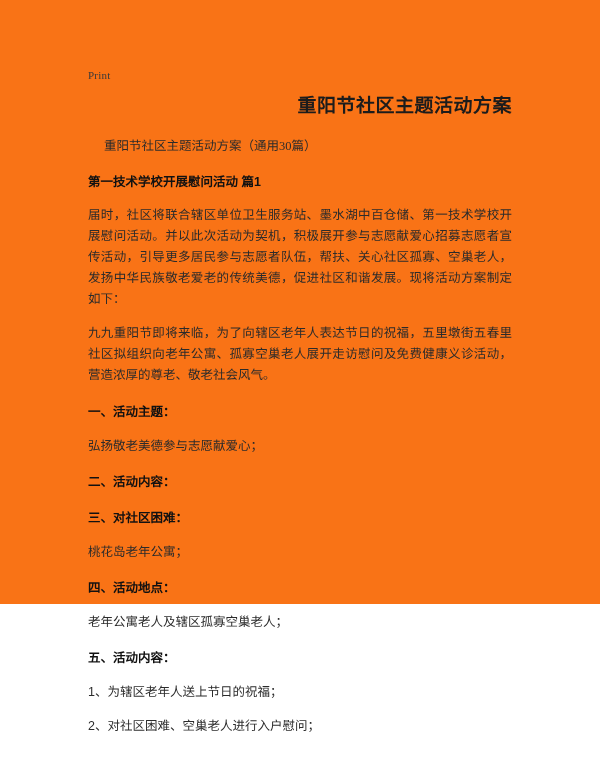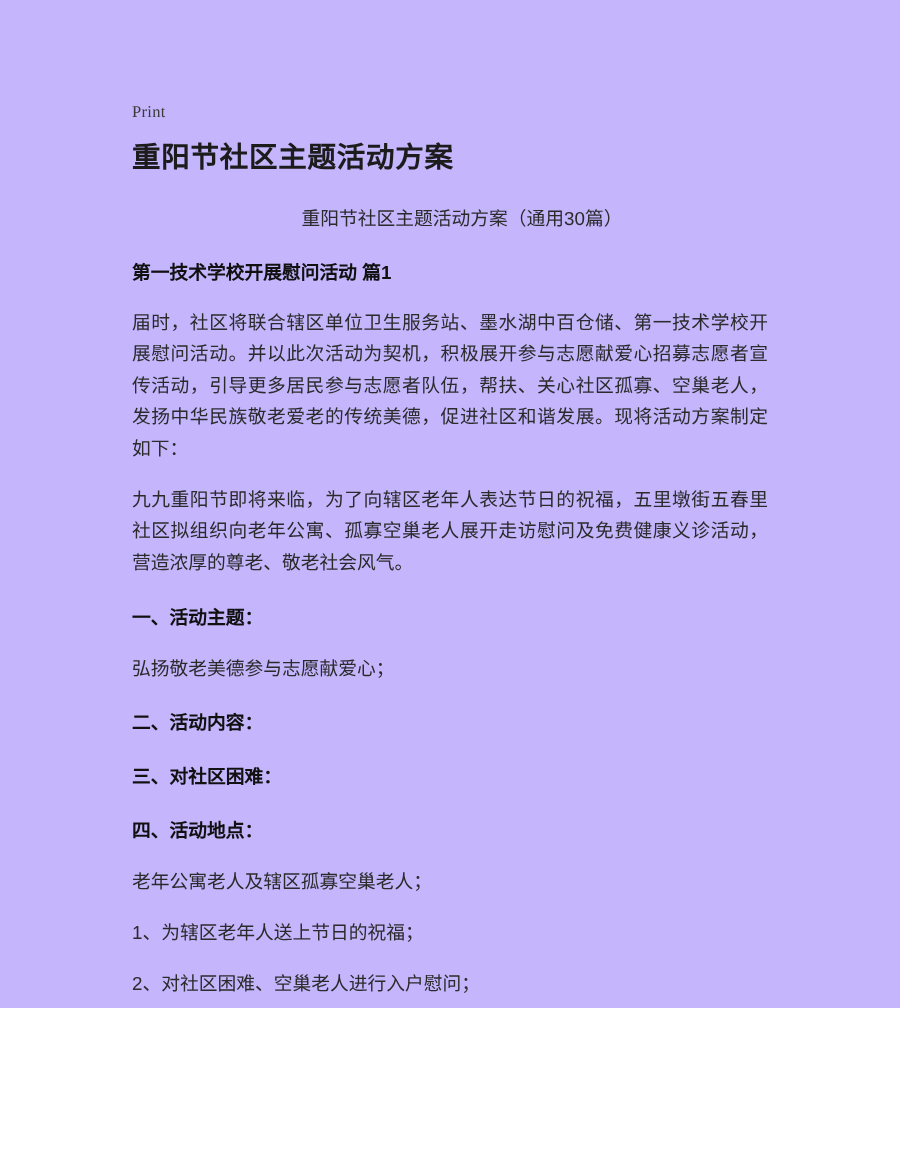--- a/index.html
+++ b/index.html
@@ -13,22 +13,22 @@
     height: 776px;
     overflow: hidden;
     font-family: "Liberation Serif", "DejaVu Serif", serif;
     color: #2b2b2b;
     -webkit-font-smoothing: antialiased;
   }
 
   .page {
     position: relative;
     width: 600px;
-    height: 672px;
-    background: #c4b5fd;
+    height: 604px;
+    background: #f97316;
     box-sizing: border-box;
   }
 
   
   .print-bar {
     position: absolute;
     top: 66px;
     left: 88px;
     line-height: 1;
   }
@@ -49,33 +49,32 @@
     left: 88px;
     width: 424px;
   }
 
   .doc-title {
     margin: 0 0 0 0;
     padding: 0;
     font-family: "Liberation Sans", "DejaVu Sans", sans-serif;
     font-size: 19px;
     font-weight: bold;
-    text-align: left;
+    text-align: right;
     color: #1c1c1c;
     line-height: 28px;
     letter-spacing: 0.5px;
   }
 
   .subtitle {
     margin: 16px 0 0 16px;
-    font-family: Liberation Sans, sans-serif;
+    font-family: Liberation Serif, serif;
     font-size: 12.5px;
     line-height: 20px;
     color: #2b2b2b;
-    text-align: center;
   }
 
   .section-heading {
     margin: 16px 0 0 0;
     font-family: "Liberation Sans", "DejaVu Sans", sans-serif;
     font-size: 12.5px;
     font-weight: bold;
     line-height: 20px;
     color: #111111;
   }
@@ -135,22 +134,24 @@
     <p class="para">届时，社区将联合辖区单位卫生服务站、墨水湖中百仓储、第一技术学校开展慰问活动。并以此次活动为契机，积极展开参与志愿献爱心招募志愿者宣传活动，引导更多居民参与志愿者队伍，帮扶、关心社区孤寡、空巢老人，发扬中华民族敬老爱老的传统美德，促进社区和谐发展。现将活动方案制定如下：</p>
 
     <p class="para">九九重阳节即将来临，为了向辖区老年人表达节日的祝福，五里墩街五春里社区拟组织向老年公寓、孤寡空巢老人展开走访慰问及免费健康义诊活动，营造浓厚的尊老、敬老社会风气。</p>
 
     <p class="sub-heading">一、活动主题：</p>
     <p class="plain-line">弘扬敬老美德参与志愿献爱心；</p>
 
     <p class="sub-heading">二、活动内容：</p>
 
     <p class="sub-heading">三、对社区困难：</p>
+    <p class="plain-line">桃花岛老年公寓；</p>
 
     <p class="sub-heading">四、活动地点：</p>
     <p class="plain-line">老年公寓老人及辖区孤寡空巢老人；</p>
 
+    <p class="sub-heading">五、活动内容：</p>
 
     <p class="list-item">1、为辖区老年人送上节日的祝福；</p>
     <p class="list-item">2、对社区困难、空巢老人进行入户慰问；</p>
 
   </div>
 </div>
 
 </body></html>

